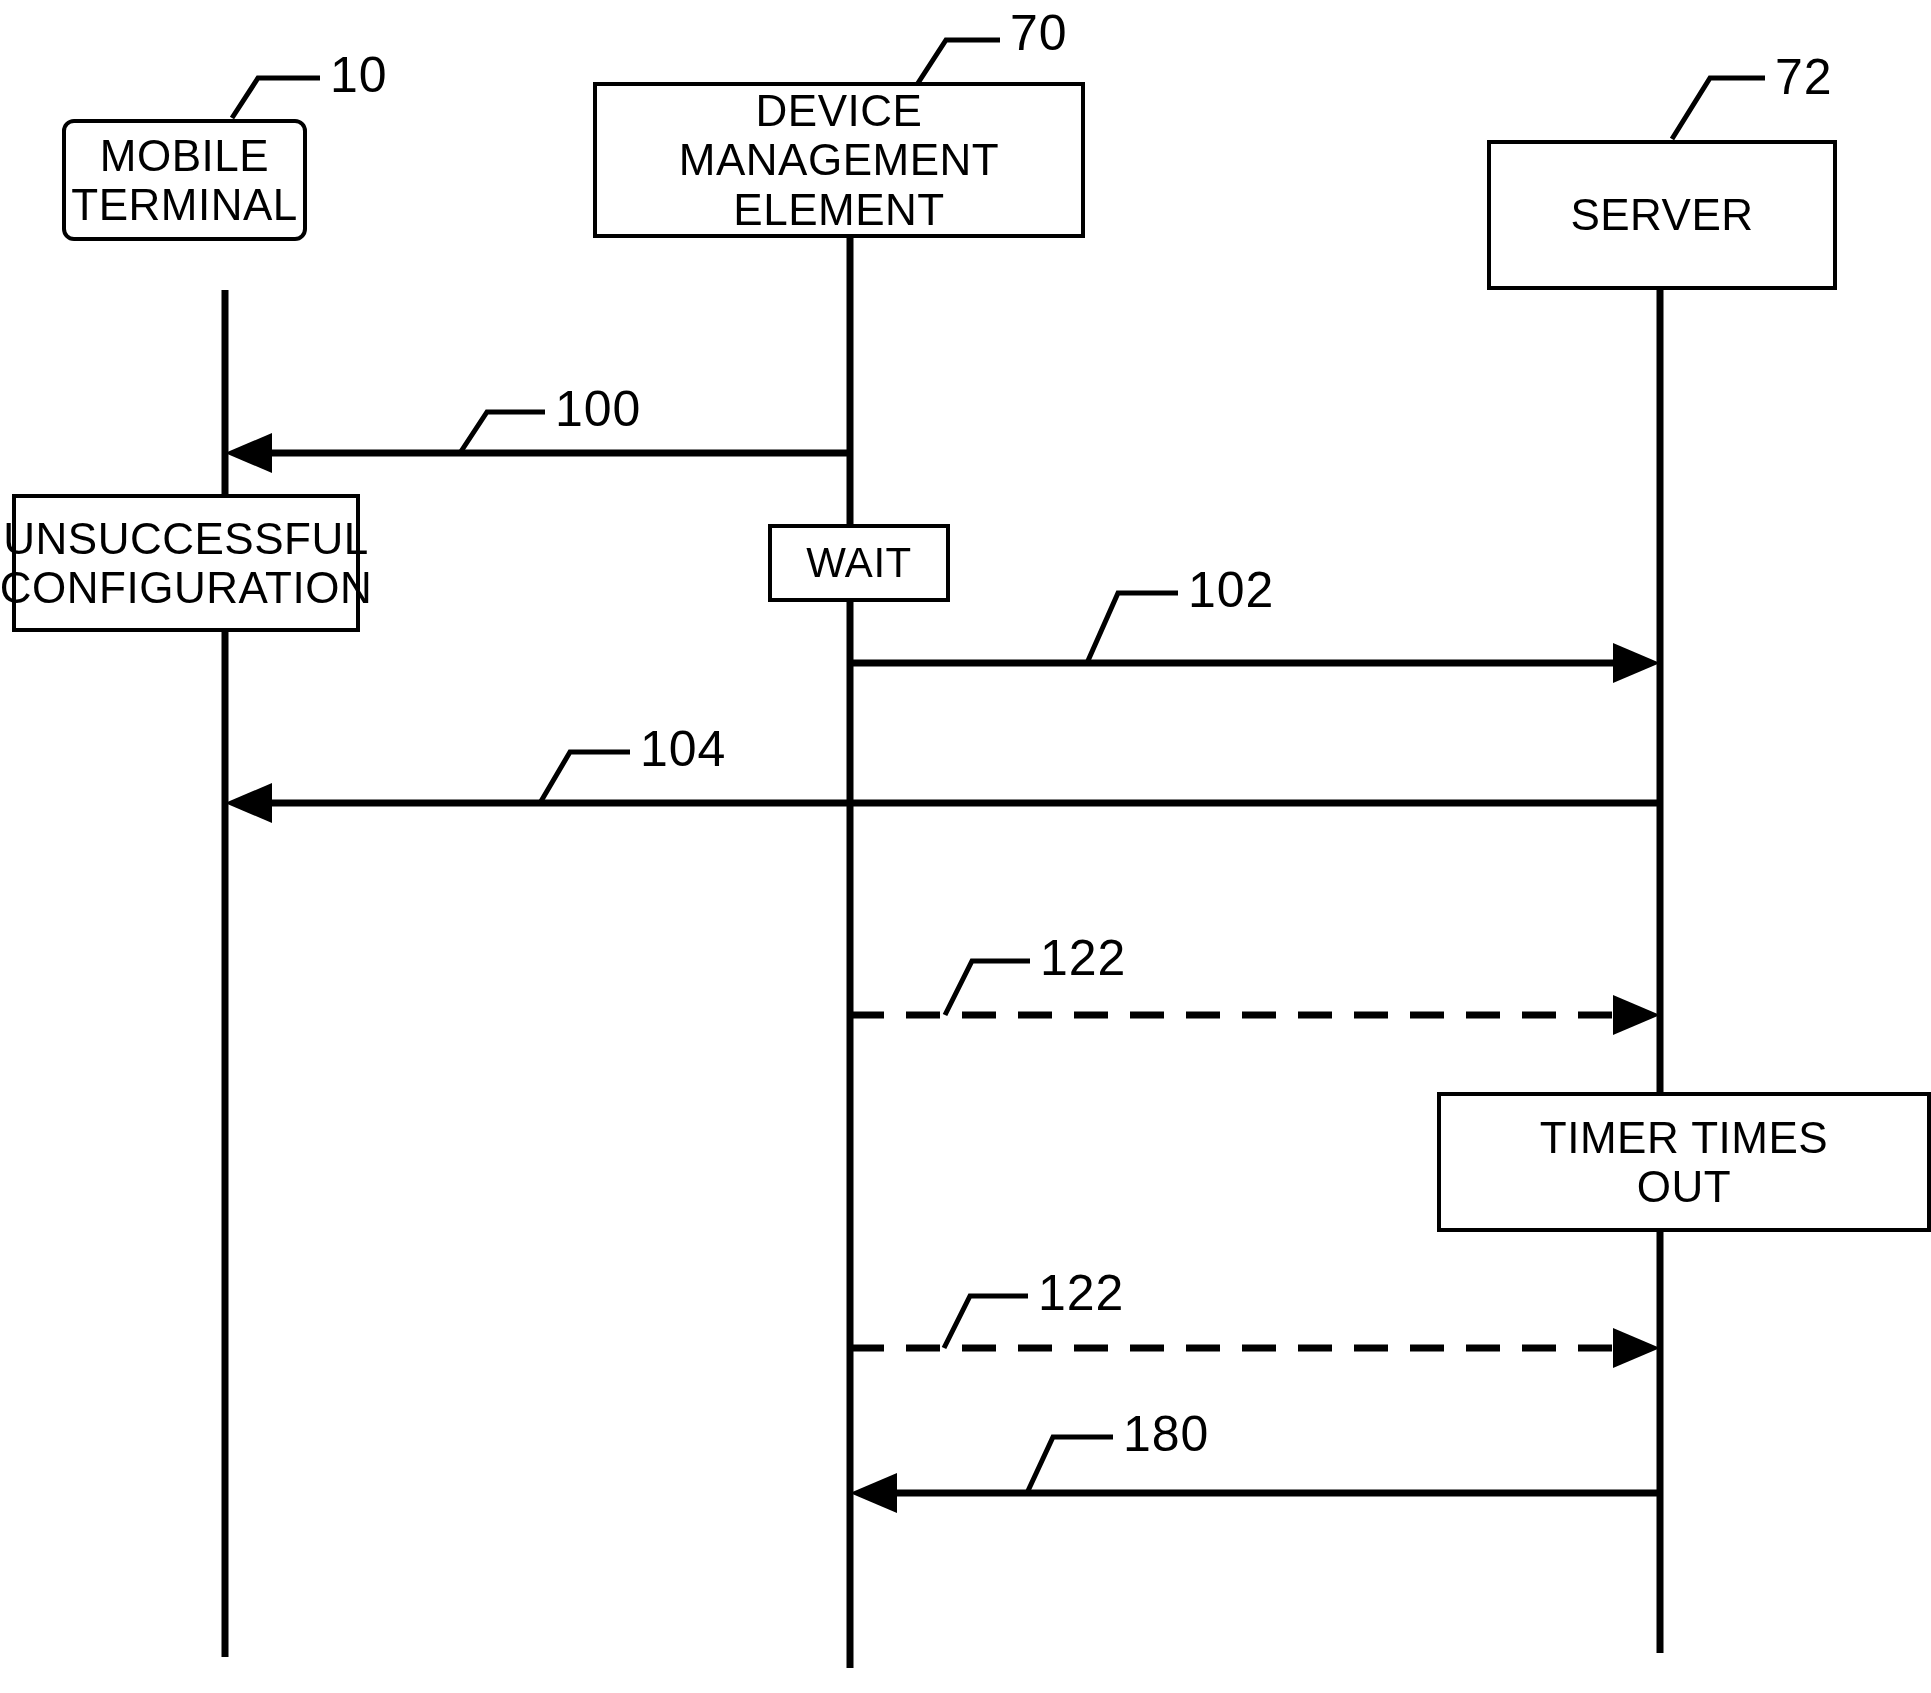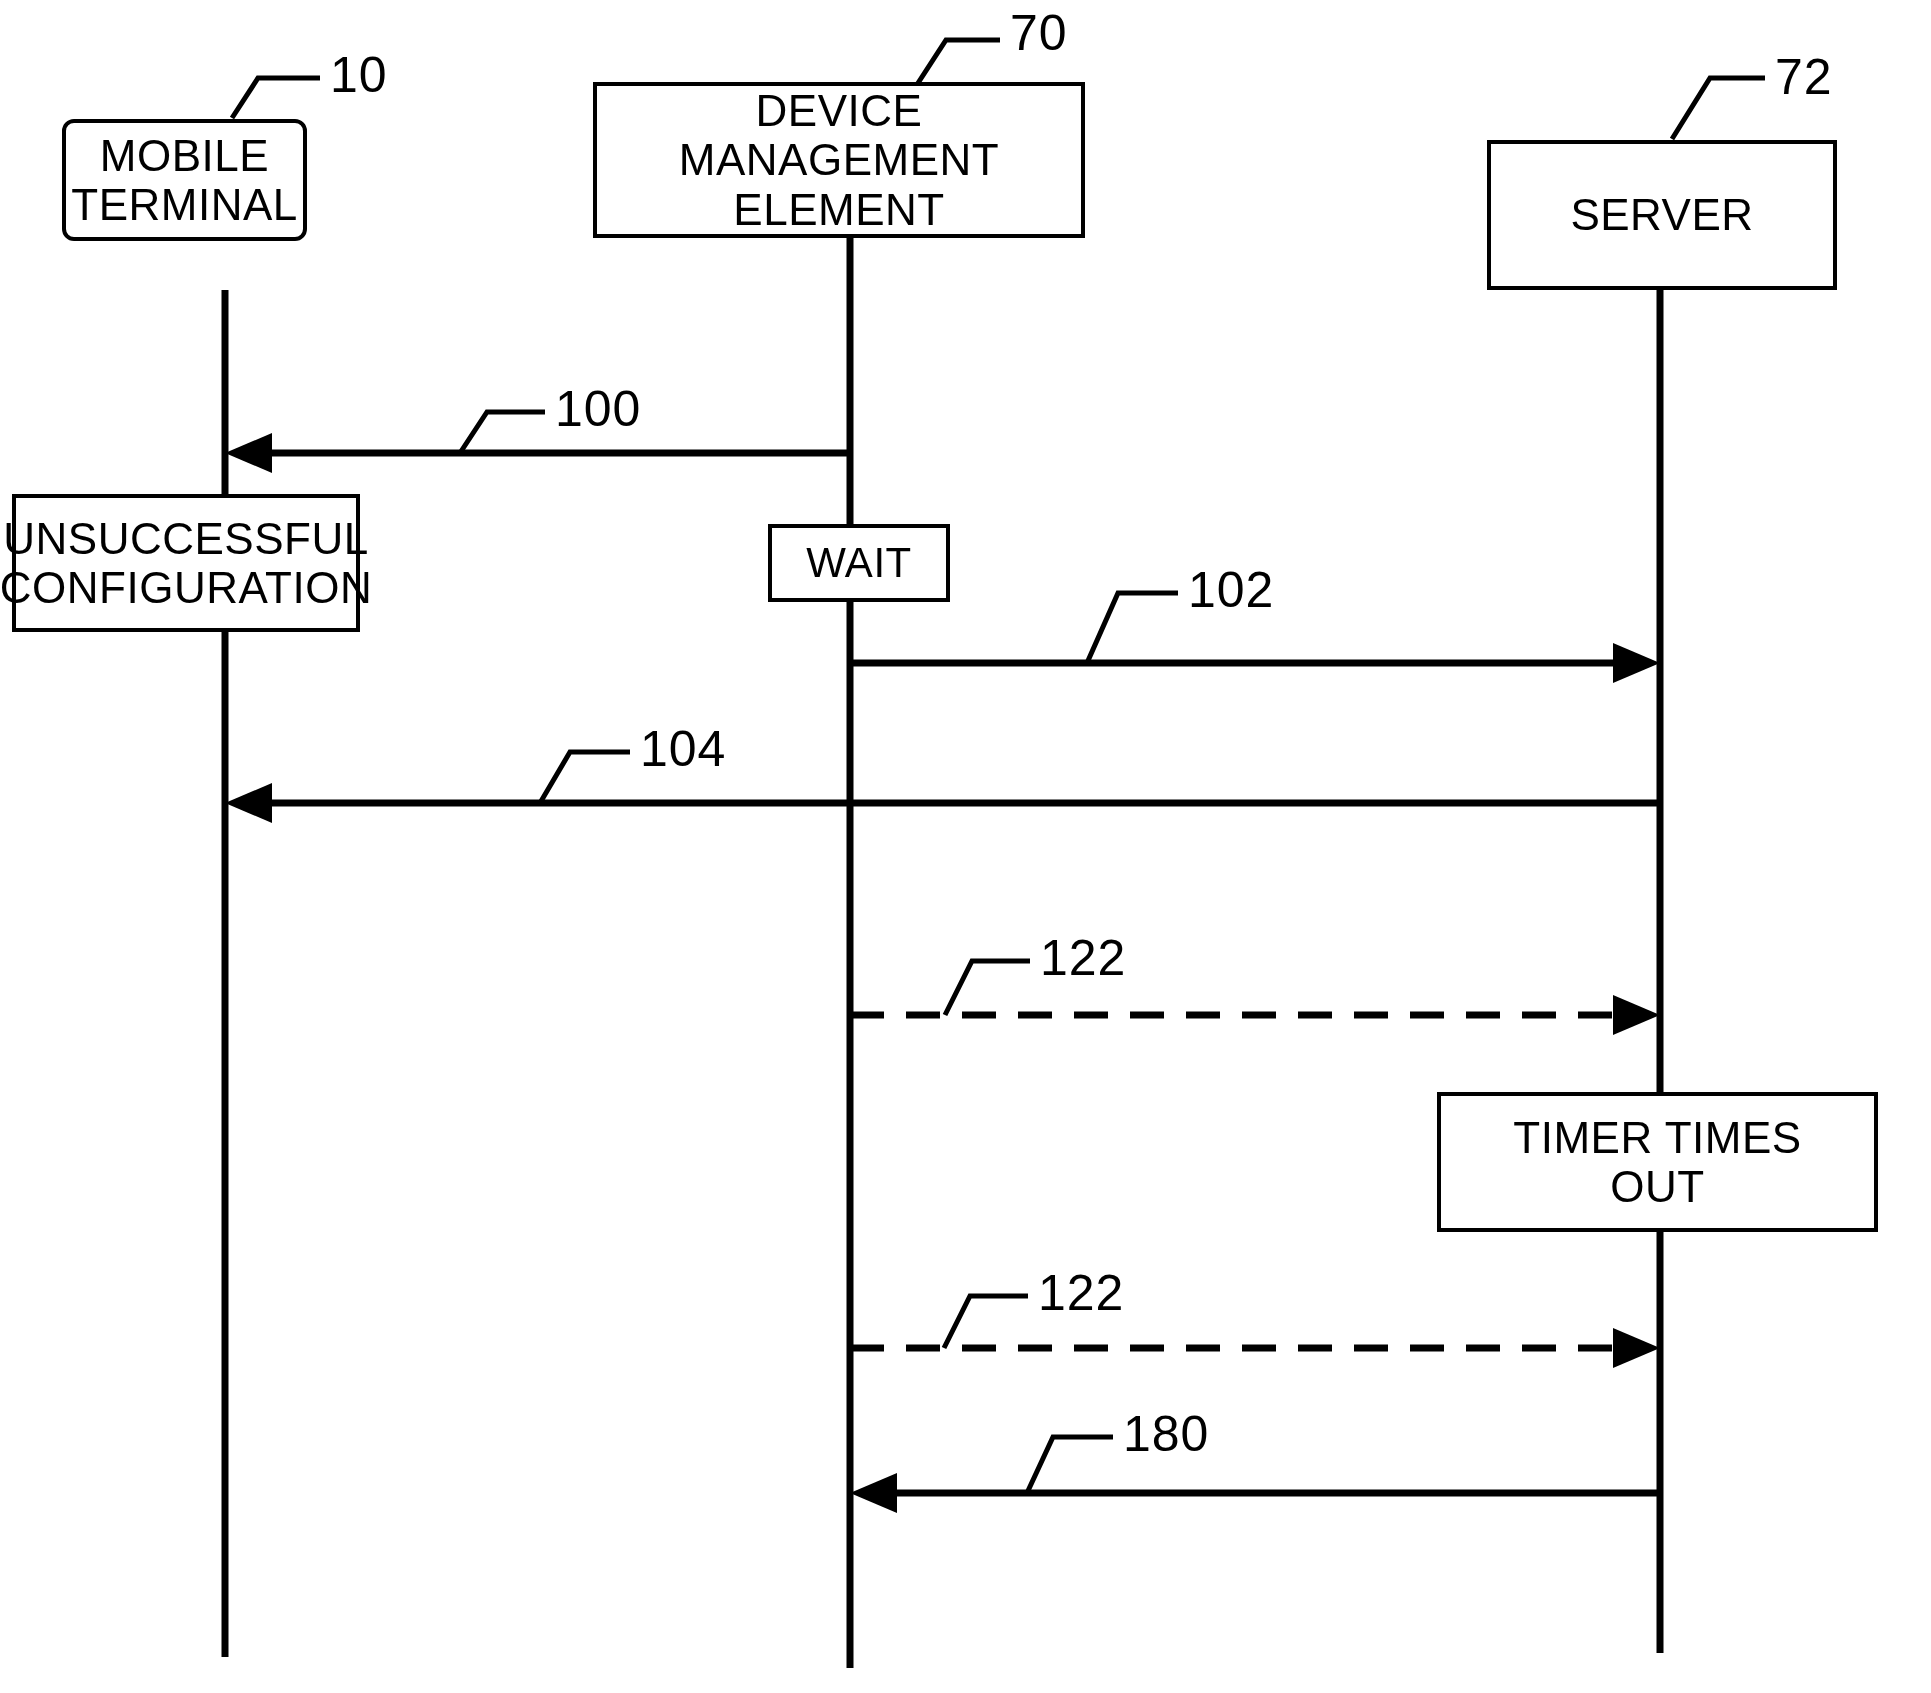--- a/index.html
+++ b/index.html
@@ -128,21 +128,21 @@
     <div>
       <div>UNSUCCESSFUL</div>
       <div>CONFIGURATION</div>
     </div>
   </div>
 
   <div class="node-box wait-box" style="left:768px; top:524px; width:182px; height:78px;">
     <div>WAIT</div>
   </div>
 
-  <div class="node-box state-box" style="left:1437px; top:1092px; width:441px; height:140px;">
+  <div class="node-box state-box" style="left:1437px; top:1092px; width:494px; height:140px;">
     <div>
       <div>TIMER TIMES</div>
       <div>OUT</div>
     </div>
   </div>
 
   <div class="ref-label" style="left:330px; top:46px;">10</div>
 
   <div class="ref-label" style="left:1010px; top:4px;">70</div>
 

